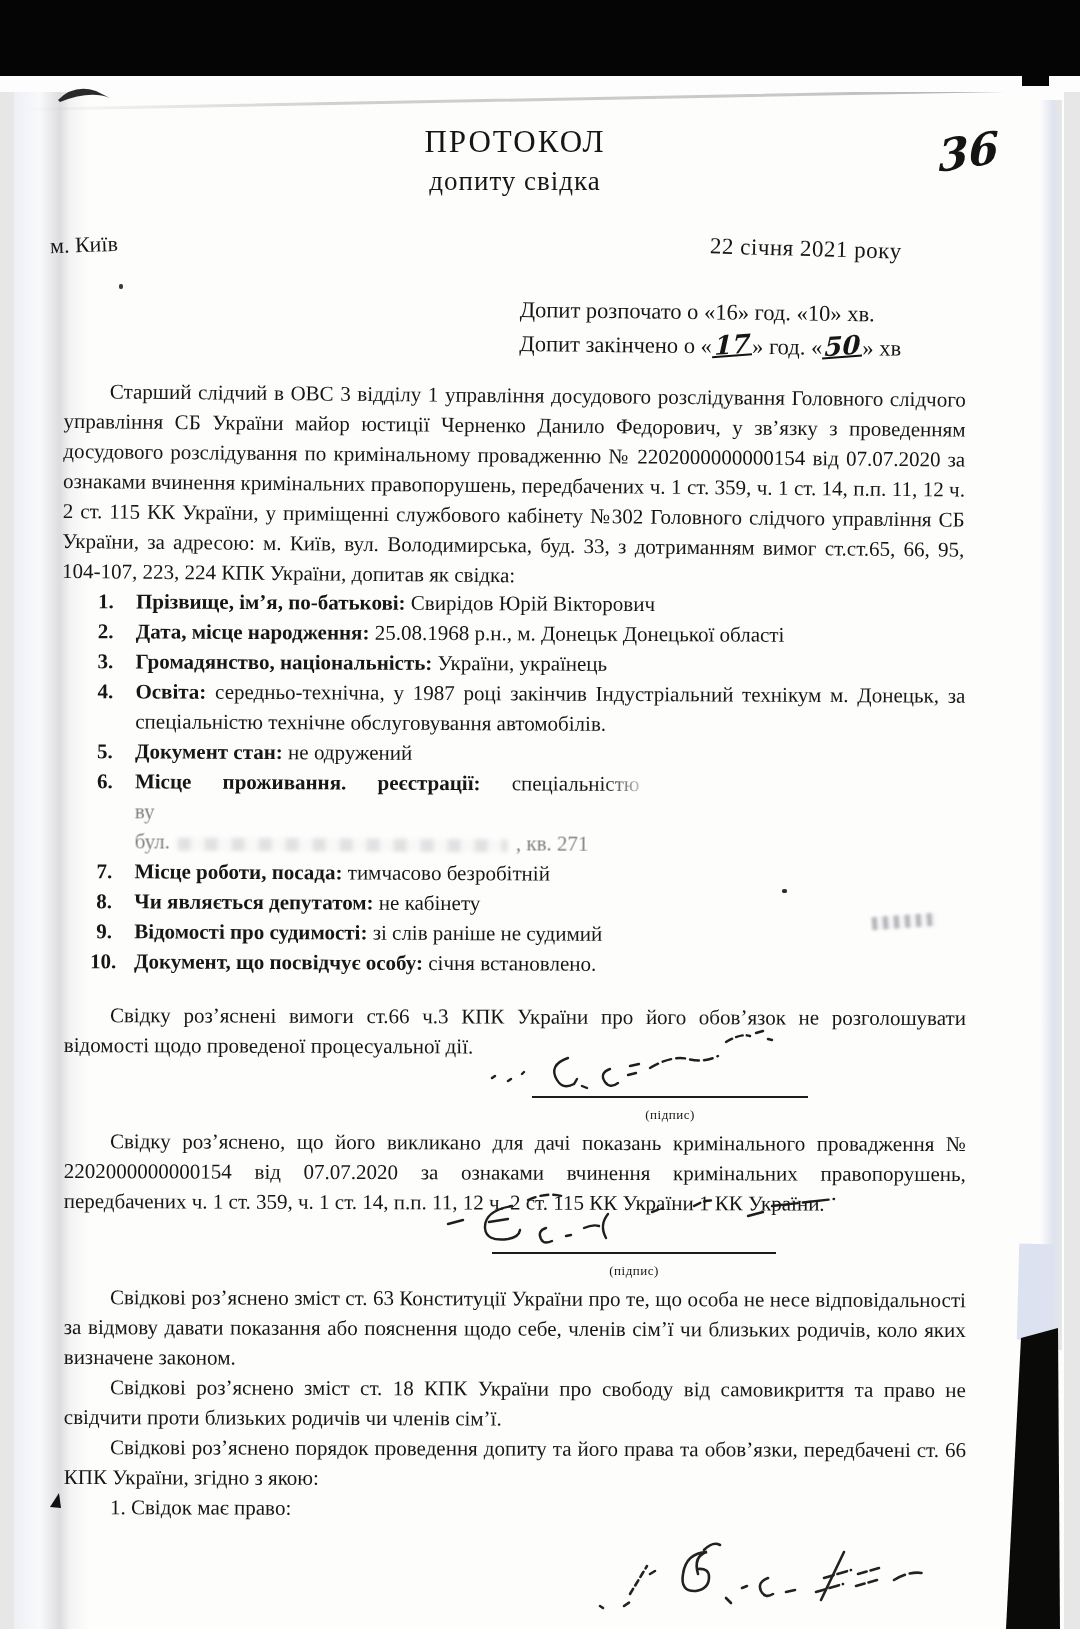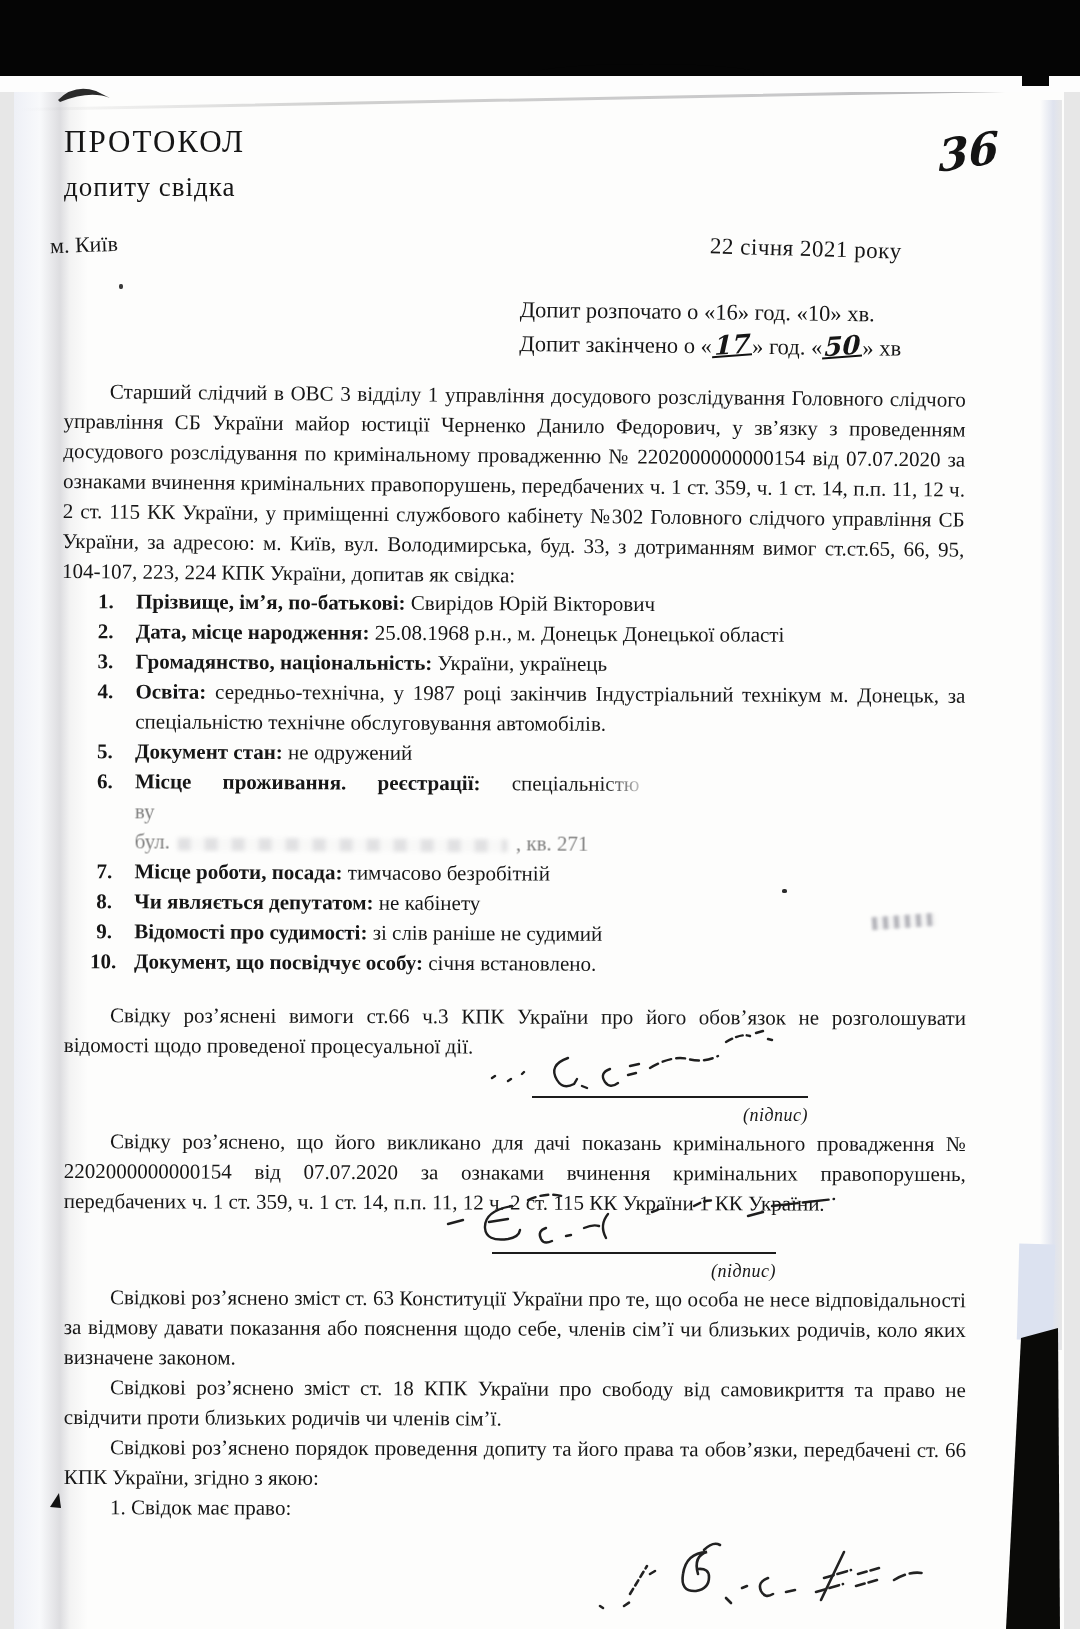--- a/index.html
+++ b/index.html
@@ -30,23 +30,23 @@
   
   .smudge{display:inline-block;vertical-align:middle;filter:blur(2px);border-radius:2px;}
   .smudge-a{width:330px;height:13px;margin:0 8px;
      background:repeating-linear-gradient(90deg,rgba(105,105,118,.34) 0 13px,rgba(105,105,118,.06) 13px 27px);}
   .smudge-b{position:absolute;left:872px;top:915px;width:64px;height:13px;transform:rotate(-4deg);
      background:repeating-linear-gradient(90deg,rgba(90,90,105,.45) 0 5px,rgba(90,90,105,.05) 5px 11px);filter:blur(1.4px);}
 
   
   .hand{font-family:"DejaVu Serif",serif;font-style:italic;font-weight:600;color:#141414;}
   .pageno{position:absolute;left:938px;top:126px;font-size:44px;transform:rotate(-9deg) skewX(-8deg);}
-  .title-block{position:absolute;left:64px;top:124px;width:902px;text-align:left;line-height:1.15;}
+  .title-block{position:absolute;left:64px;top:124px;width:902px;text-align:center;line-height:1.15;}
   .title-1{font-size:31px;letter-spacing:2px;}
-  .title-2{font-size:27px;margin-top:12px;letter-spacing:1px;}
+  .title-2{font-size:27px;margin-top:6px;letter-spacing:1px;}
   .city{position:absolute;left:50px;top:232px;font-size:22px;transform:rotate(-2deg);}
   .date{position:absolute;left:710px;top:236px;font-size:23px;transform:rotate(1.6deg);letter-spacing:.5px;}
   .times{position:absolute;left:520px;top:293px;width:440px;font-size:22.5px;line-height:34px;transform:rotate(.7deg);transform-origin:left top;}
   .hw-num{display:inline-block;font-family:"DejaVu Serif",serif;font-style:italic;font-weight:600;font-size:26px;
      line-height:20px;transform:rotate(-5deg) skewX(-6deg);border-bottom:2px solid #111;padding:0 2px;}
 
   
   .doc{position:absolute;left:64px;top:376px;width:902px;font-size:21px;line-height:30px;text-align:justify;}
   .doc p{margin:0;}
   .indent{text-indent:46px;}
@@ -59,21 +59,21 @@
   .itm .lbl{font-weight:700;}
   .itm6-line1{word-spacing:26px;}
   .fade-tail{-webkit-mask-image:linear-gradient(90deg,#000 70%,rgba(0,0,0,.25));
              mask-image:linear-gradient(90deg,#000 70%,rgba(0,0,0,.25));}
   .faded{opacity:.55;filter:blur(.4px);}
   .gap-before{margin-top:24px !important;}
 
   
   .sigblock{position:relative;height:66px;}
   .sigline{position:absolute;top:36px;border-top:2px solid #1c1c1c;}
-  .siglabel{position:absolute;top:40px;text-align:right;font-style:italic;font-size:18px;letter-spacing:.5px;}
+  .siglabel{position:absolute;top:40px;text-align:center;font-size:13px;letter-spacing:.5px;}
   .sig1 .sigline{left:468px;width:276px;}
   .sig1 .siglabel{left:468px;width:276px;}
   .sig2 .sigline{left:428px;width:284px;}
   .sig2 .siglabel{left:428px;width:284px;}
   .sigsvg{position:absolute;}
   .svg1{left:420px;top:-36px;}
   .svg2{left:378px;top:-32px;}
   .sig3{position:absolute;left:592px;top:1532px;width:350px;height:96px;}
   .lastline{text-align:left;padding-left:46px;}
 </style>

